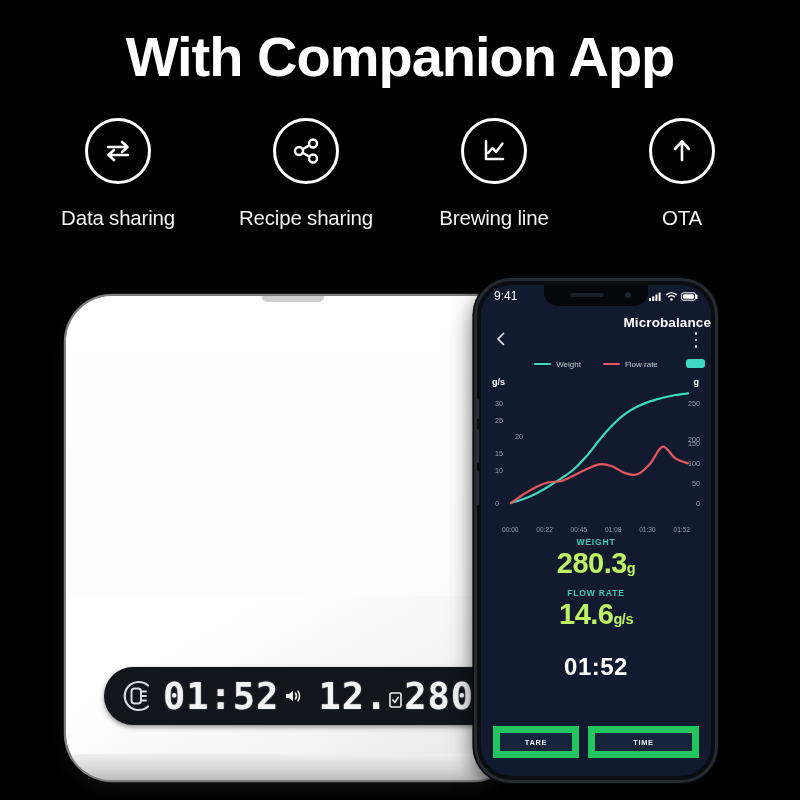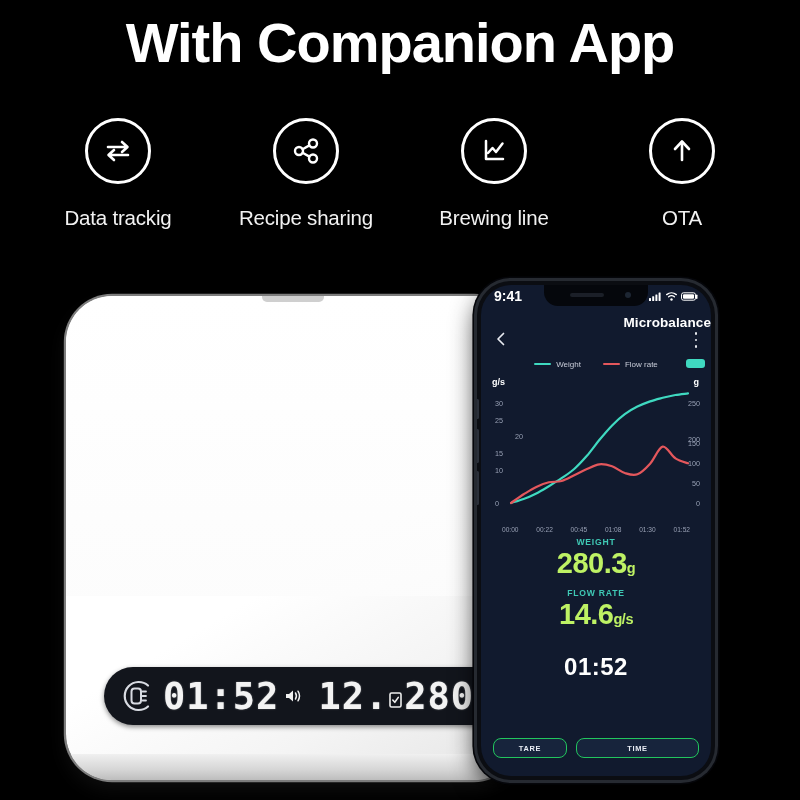--- a/index.html
+++ b/index.html
@@ -13,21 +13,21 @@
     height: 800px;
     background: #000000;
     overflow: hidden;
     font-family: "Liberation Sans", sans-serif;
   }
 
   
   .headline {
     position: absolute;
     left: 0;
-    top: 14px;
+    top: 28px;
     width: 800px;
     text-align: center;
     color: #ffffff;
     font-family: "Liberation Sans", sans-serif;
     font-weight: bold;
     font-size: 56px;
     letter-spacing: -1px;
     line-height: 1.05;
     white-space: nowrap;
   }
@@ -188,22 +188,22 @@
     width: 100%; height: 22px;
     display: flex;
     align-items: center;
     justify-content: space-between;
     padding: 0 13px;
     box-sizing: border-box;
     z-index: 5;
   }
   .status-time {
     color: #ffffff;
-    font-size: 14px;
-    font-weight: bold;
+    font-size: 12px;
+    font-weight: normal;
     font-family: "Liberation Sans", sans-serif;
   }
   .status-icons {
     display: flex;
     align-items: center;
     gap: 4px;
   }
   .appbar {
     position: absolute;
     left: 0; top: 22px;
@@ -358,22 +358,22 @@
     position: absolute;
     left: 12px;
     bottom: 18px;
     width: 206px;
     display: flex;
     gap: 9px;
     z-index: 4;
   }
   .pbtn {
     height: 18px;
-    border: 1px solid #22c55e;
-    border-radius: 8px;
+    border: 7px solid #22c55e;
+    border-radius: 0;
     background: #17243c;
     color: #e9edf5;
     font-size: 7.4px;
     font-weight: bold;
     letter-spacing: 0.7px;
     font-family: "Liberation Sans", sans-serif;
     display: flex;
     align-items: center;
     justify-content: center;
   }
@@ -402,21 +402,21 @@
 
   <div class="features">
 
     <div class="feature">
       <div class="feature-icon">
         <svg width="40" height="40" viewBox="0 0 40 40">
           <path d="M10 16 H29 M24 11 L29.5 16 L24 21" fill="none" stroke="#fff" stroke-width="2.6" stroke-linecap="round" stroke-linejoin="round"></path>
           <path d="M30 24 H11 M16 19 L10.5 24 L16 29" fill="none" stroke="#fff" stroke-width="2.6" stroke-linecap="round" stroke-linejoin="round"></path>
         </svg>
       </div>
-      <div class="feature-label">Data trackig</div>
+      <div class="feature-label">Data sharing</div>
     </div>
 
     <div class="feature">
       <div class="feature-icon">
         <svg width="40" height="40" viewBox="0 0 40 40">
           <circle cx="13" cy="20" r="4" fill="none" stroke="#fff" stroke-width="2.4"></circle>
           <circle cx="27" cy="12.5" r="4" fill="none" stroke="#fff" stroke-width="2.4"></circle>
           <circle cx="27" cy="27.5" r="4" fill="none" stroke="#fff" stroke-width="2.4"></circle>
           <path d="M16.6 18.2 L23.4 14.4 M16.6 21.8 L23.4 25.6" stroke="#fff" stroke-width="2.4" stroke-linecap="round"></path>
         </svg>

